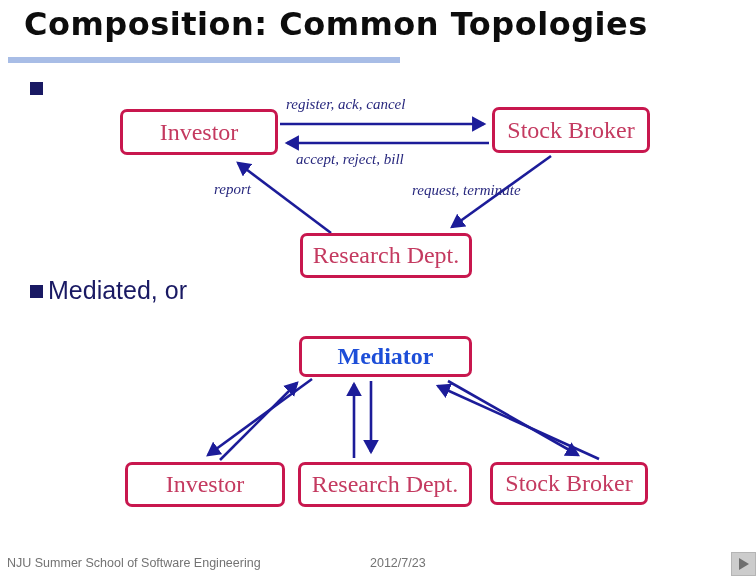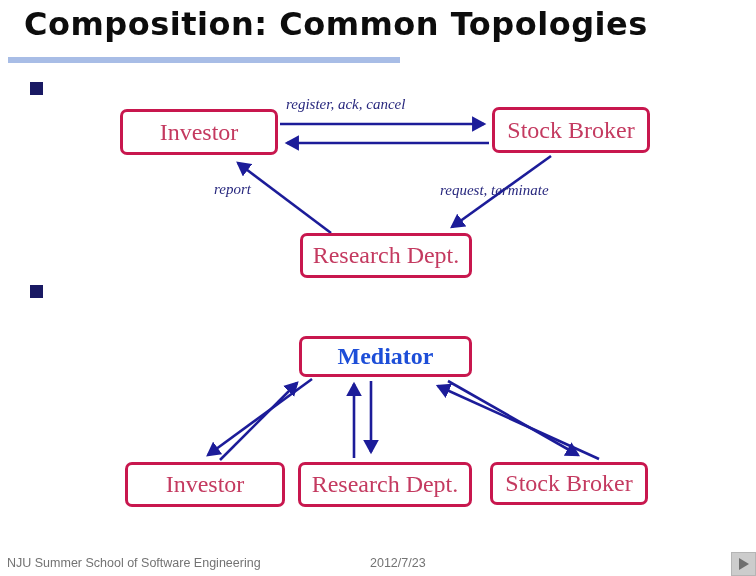--- a/index.html
+++ b/index.html
@@ -55,20 +55,21 @@
 
   <div class="title">Composition: Common Topologies</div>
   <div class="title-underline"></div>
 
   <div class="bullet-row" style="left:30px;top:74px;width:260px;height:30px;">
     <span class="bullet-square"></span>
   </div>
 
   <div class="bullet-row" style="left:30px;top:277px;width:260px;height:58px;">
     <span class="bullet-square"></span>
+    <span class="bullet-text" style="top:0;">Mediated, or</span>
   </div>
 
   <svg id="edges-svg" viewBox="0 0 756 576" xmlns="http://www.w3.org/2000/svg">
     <defs>
       <marker id="ah" markerWidth="6" markerHeight="6" refX="4.6" refY="3" orient="auto" markerUnits="strokeWidth">
         <path d="M0,0 L5.5,3 L0,6 Z" fill="#1c1c99"></path>
       </marker>
     </defs>
     <g stroke="#1c1c99" stroke-width="2.6" fill="none">
       <line x1="280" y1="124" x2="484" y2="124" marker-end="url(#ah)"></line>
@@ -83,22 +84,23 @@
       <line x1="599" y1="459" x2="438" y2="386" marker-end="url(#ah)"></line>
       <line x1="448" y1="381" x2="578" y2="455" marker-end="url(#ah)"></line>
     </g>
   </svg>
 
   <div class="node" style="left:120px;top:109px;width:158px;height:46px;">Investor</div>
   <div class="node" style="left:492px;top:107px;width:158px;height:46px;">Stock Broker</div>
   <div class="node" style="left:300px;top:233px;width:172px;height:45px;">Research Dept.</div>
 
   <div class="edge-label" style="left:286px;top:96px;">register, ack, cancel</div>
+  <div class="edge-label" style="left:296px;top:151px;">accept, reject, bill</div>
   <div class="edge-label" style="left:214px;top:181px;">report</div>
-  <div class="edge-label" style="left:440px;top:182px;font-style:italic;">request, terminate</div>
+  <div class="edge-label" style="left:412px;top:182px;font-style:italic;">request, terminate</div>
 
   <div class="node bold" style="left:299px;top:336px;width:173px;height:41px;">Mediator</div>
   <div class="node" style="left:125px;top:462px;width:160px;height:45px;">Investor</div>
   <div class="node" style="left:298px;top:462px;width:174px;height:45px;">Research Dept.</div>
   <div class="node" style="left:490px;top:462px;width:158px;height:43px;">Stock Broker</div>
 
   <div class="footer-text" style="left:7px;">NJU Summer School of Software Engineering</div>
   <div class="footer-text" style="left:370px;">2012/7/23</div>
   <div class="nav-btn">
     <span class="nav-tri"></span>

